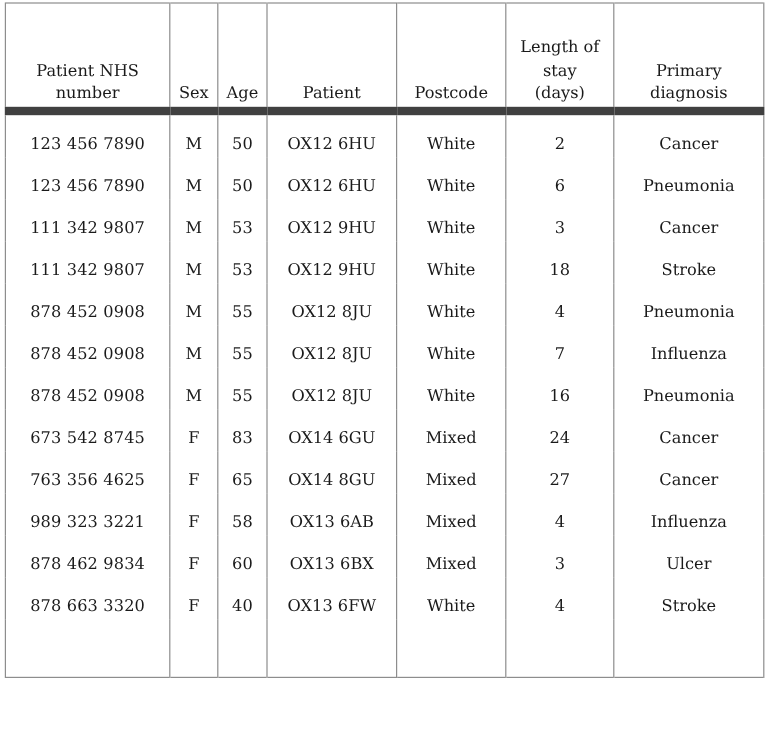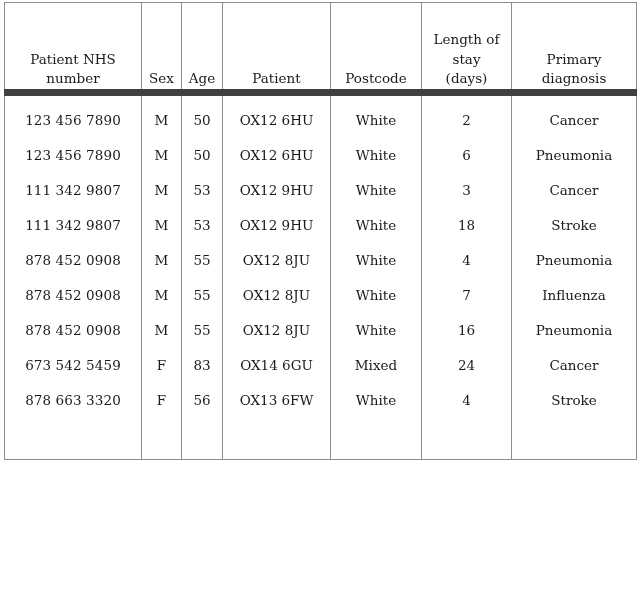--- a/index.html
+++ b/index.html
@@ -173,32 +173,59 @@
         <tr>
           <td class="nhs-cell">878 452 0908</td>
           <td>M</td>
           <td>55</td>
           <td>OX12 8JU</td>
           <td>White</td>
           <td>16</td>
           <td>Pneumonia</td>
         </tr>
         <tr>
-          <td class="nhs-cell">673 542 5459</td>
+          <td class="nhs-cell">673 542 8745</td>
           <td>F</td>
           <td>83</td>
           <td>OX14 6GU</td>
           <td>Mixed</td>
           <td>24</td>
           <td>Cancer</td>
         </tr>
         <tr>
+          <td class="nhs-cell">763 356 4625</td>
+          <td>F</td>
+          <td>65</td>
+          <td>OX14 8GU</td>
+          <td>Mixed</td>
+          <td>27</td>
+          <td>Cancer</td>
+        </tr>
+        <tr>
+          <td class="nhs-cell">989 323 3221</td>
+          <td>F</td>
+          <td>58</td>
+          <td>OX13 6AB</td>
+          <td>Mixed</td>
+          <td>4</td>
+          <td>Influenza</td>
+        </tr>
+        <tr>
+          <td class="nhs-cell">878 462 9834</td>
+          <td>F</td>
+          <td>60</td>
+          <td>OX13 6BX</td>
+          <td>Mixed</td>
+          <td>3</td>
+          <td>Ulcer</td>
+        </tr>
+        <tr>
           <td class="nhs-cell">878 663 3320</td>
           <td>F</td>
-          <td>56</td>
+          <td>40</td>
           <td>OX13 6FW</td>
           <td>White</td>
           <td>4</td>
           <td>Stroke</td>
         </tr>
         <tr class="spacer-row">
           <td></td>
           <td></td>
           <td></td>
           <td></td>

